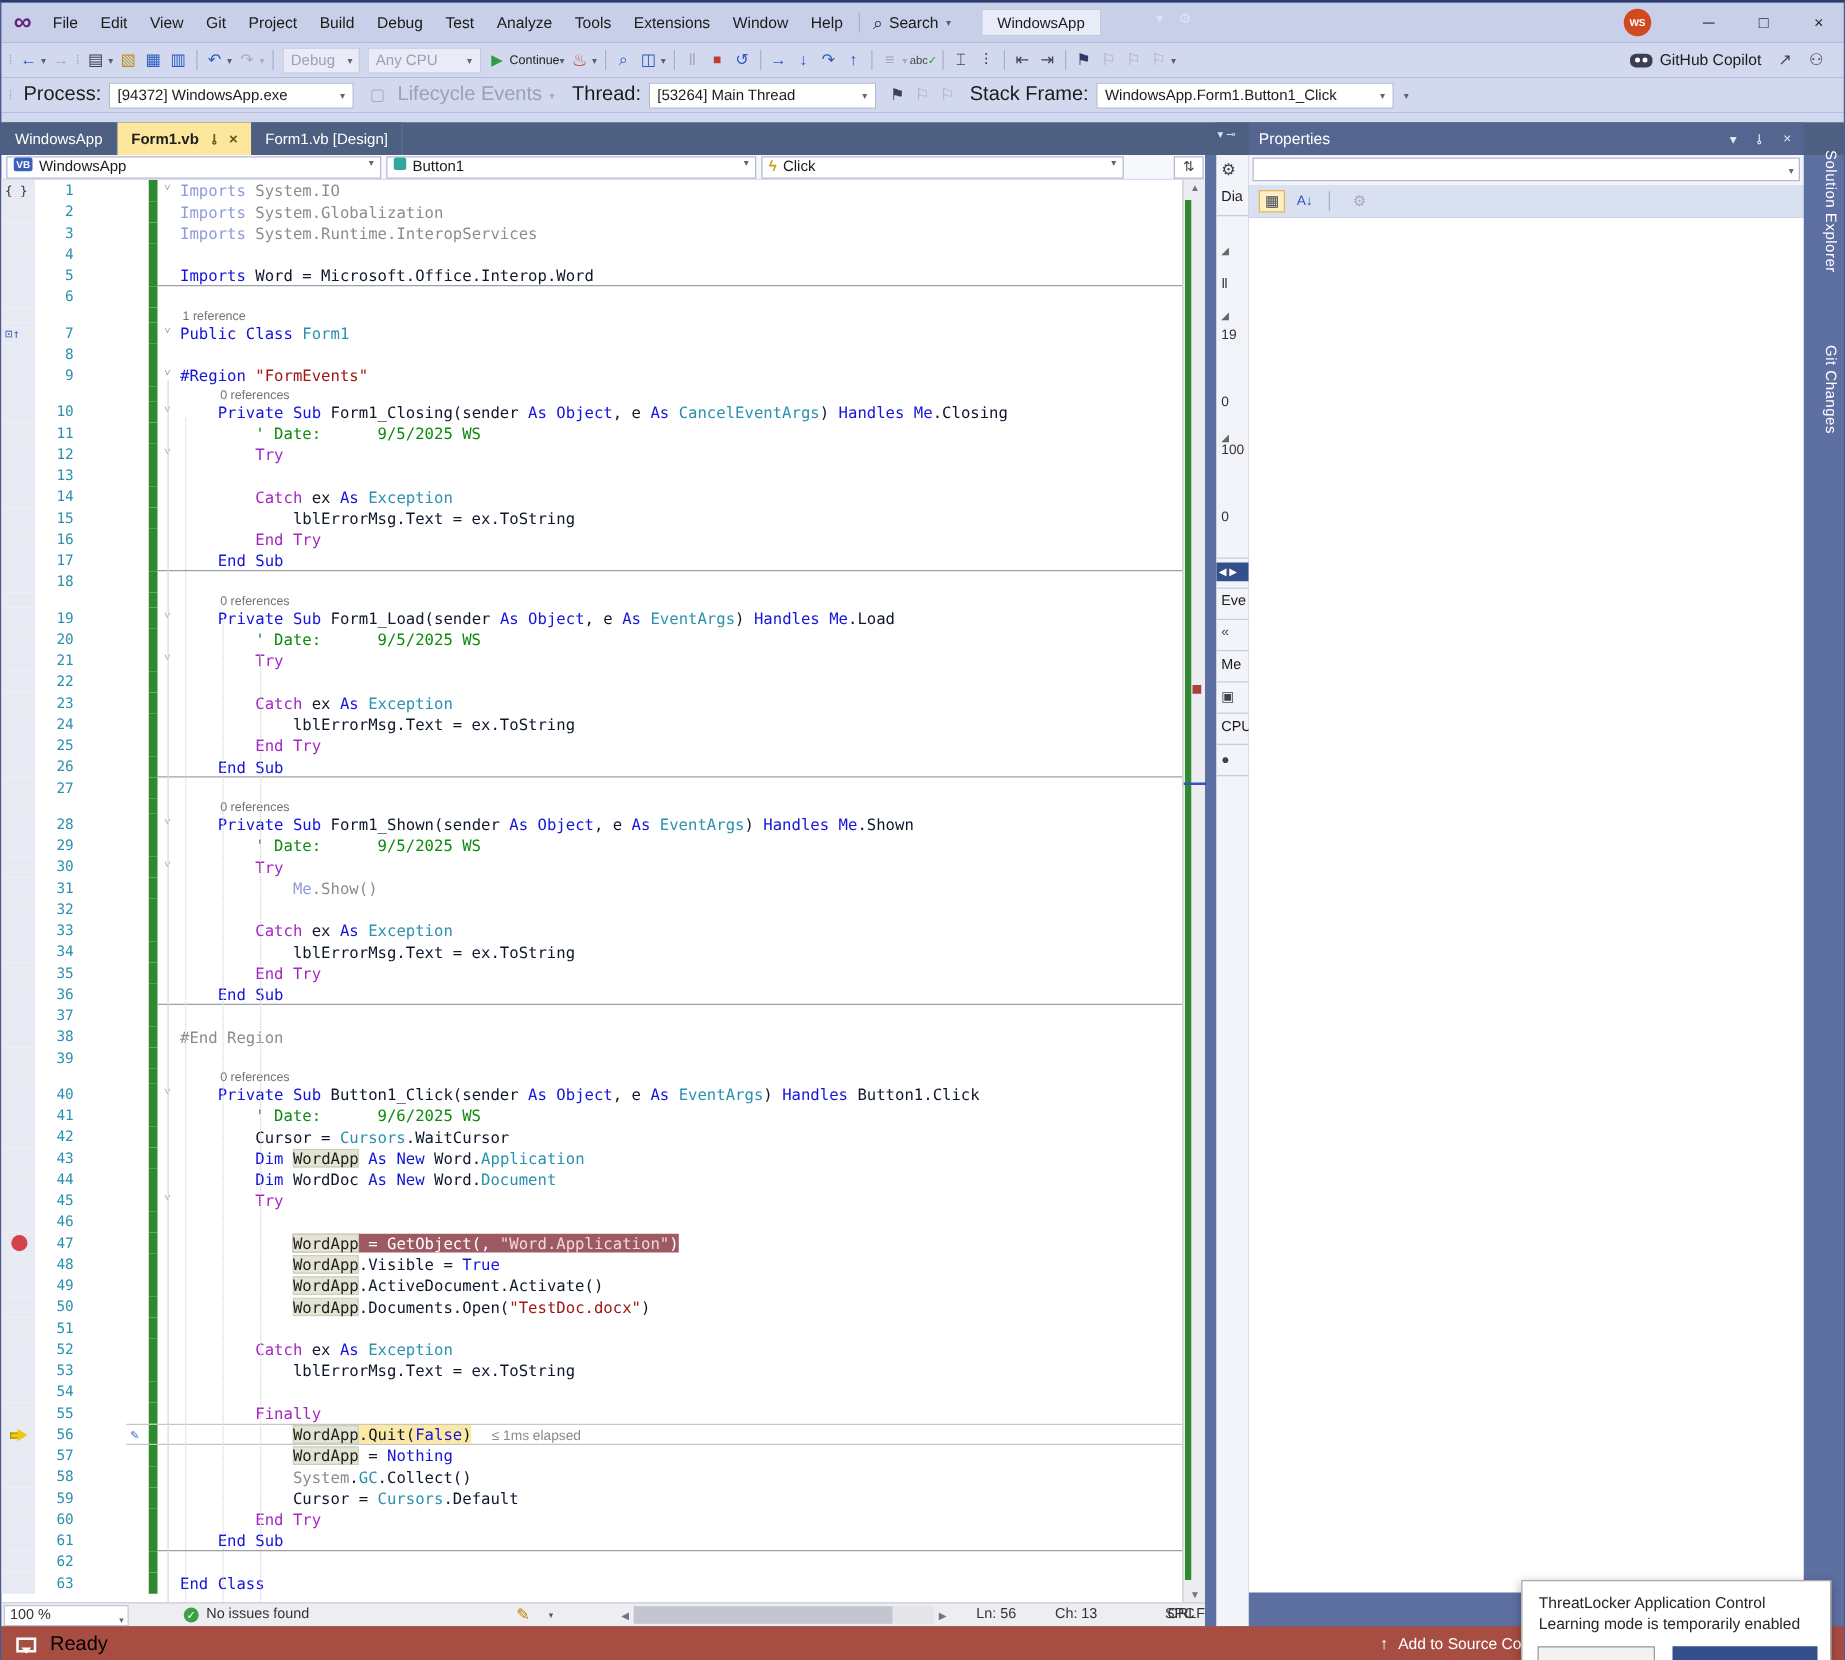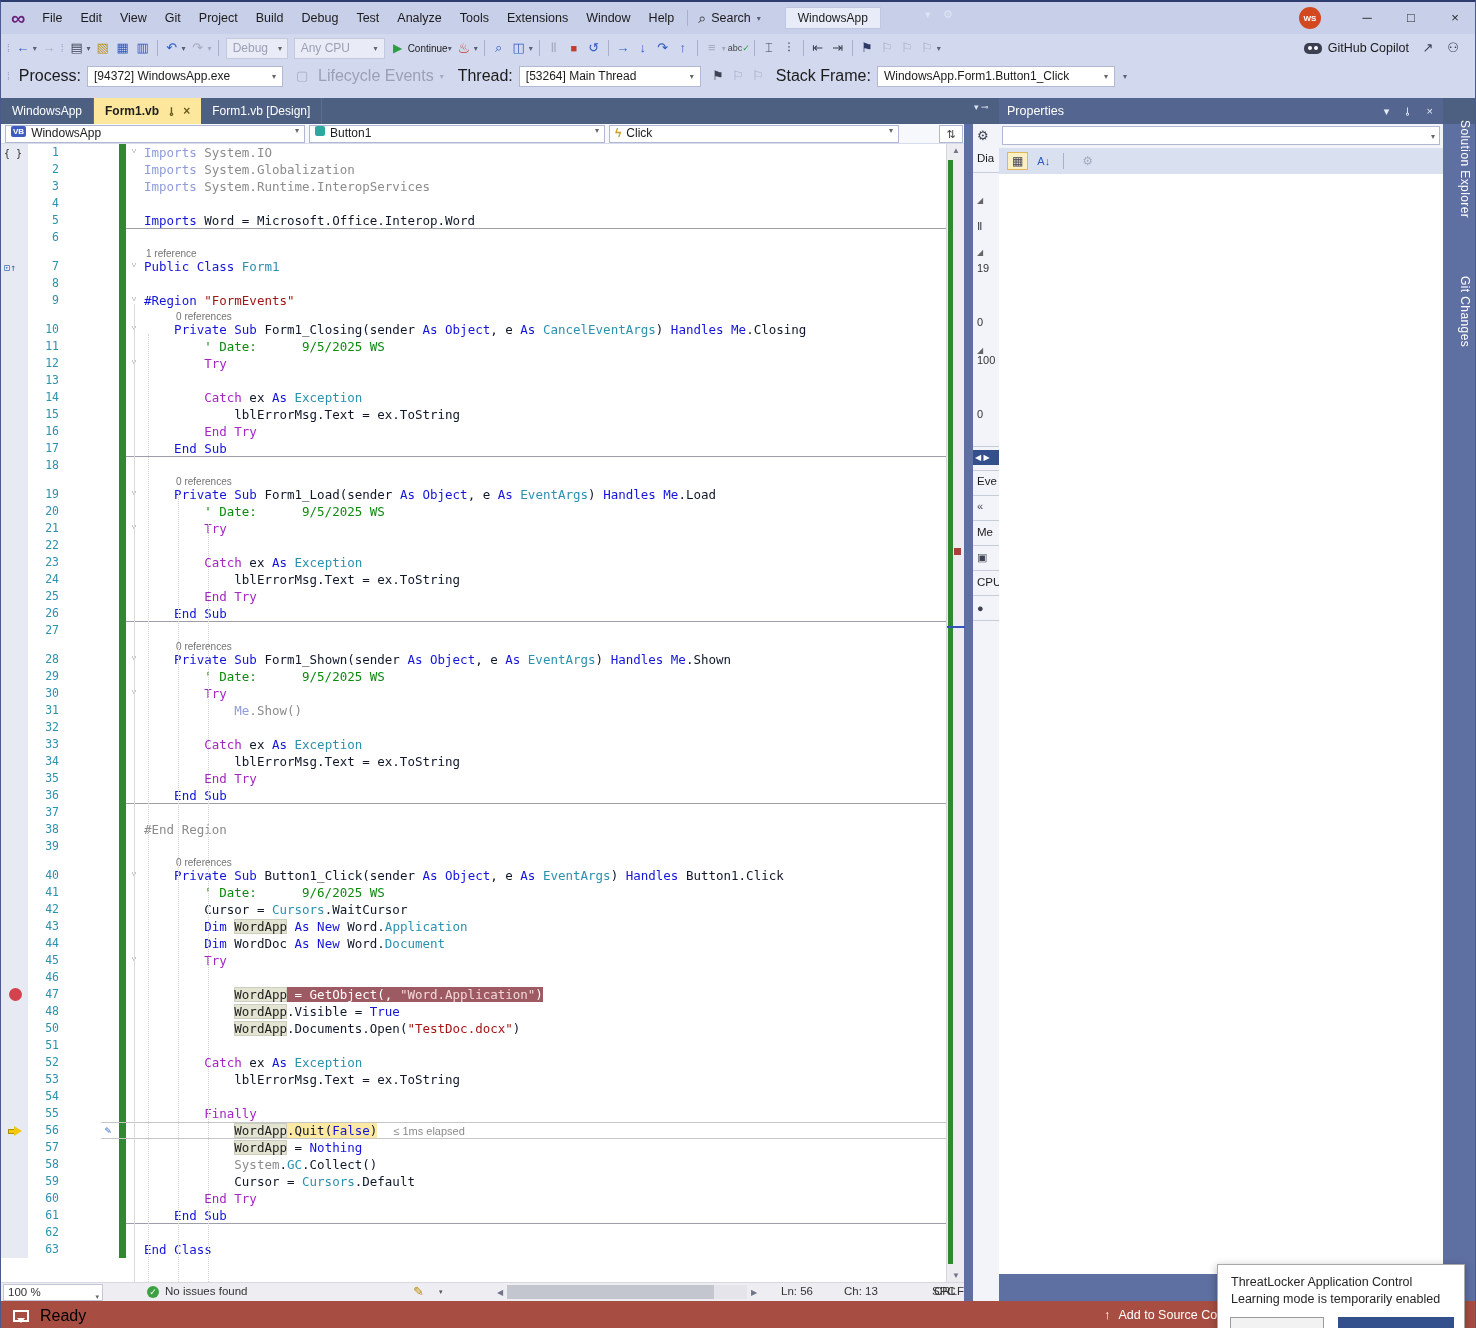--- a/index.html
+++ b/index.html
@@ -392,20 +392,21 @@
         </div>
         <div class="crow"><span class="cell-glyph"></span><span class="cell-num">40</span><span class="cell-brush"></span><span class="cell-green"></span><span class="cell-fold">˅</span><span class="cell-code"><span class="sg-tx">    </span><span class="sg-kw">Private Sub</span><span class="sg-tx"> Button1_Click(sender </span><span class="sg-kw">As Object</span><span class="sg-tx">, e </span><span class="sg-kw">As </span><span class="sg-ty">EventArgs</span><span class="sg-tx">) </span><span class="sg-kw">Handles</span><span class="sg-tx"> Button1.Click</span></span></div>
         <div class="crow"><span class="cell-glyph"></span><span class="cell-num">41</span><span class="cell-brush"></span><span class="cell-green"></span><span class="cell-fold"></span><span class="cell-code"><span class="sg-cm">        ' Date:      9/6/2025 WS</span></span></div>
         <div class="crow"><span class="cell-glyph"></span><span class="cell-num">42</span><span class="cell-brush"></span><span class="cell-green"></span><span class="cell-fold"></span><span class="cell-code"><span class="sg-tx">        Cursor = </span><span class="sg-ty">Cursors</span><span class="sg-tx">.WaitCursor</span></span></div>
         <div class="crow"><span class="cell-glyph"></span><span class="cell-num">43</span><span class="cell-brush"></span><span class="cell-green"></span><span class="cell-fold"></span><span class="cell-code"><span class="sg-kw">        Dim</span><span class="sg-tx"> </span><span class="sg-hi">WordApp</span><span class="sg-tx"> </span><span class="sg-kw">As New</span><span class="sg-tx"> Word.</span><span class="sg-ty">Application</span></span></div>
         <div class="crow"><span class="cell-glyph"></span><span class="cell-num">44</span><span class="cell-brush"></span><span class="cell-green"></span><span class="cell-fold"></span><span class="cell-code"><span class="sg-kw">        Dim</span><span class="sg-tx"> WordDoc </span><span class="sg-kw">As New</span><span class="sg-tx"> Word.</span><span class="sg-ty">Document</span></span></div>
         <div class="crow"><span class="cell-glyph"></span><span class="cell-num">45</span><span class="cell-brush"></span><span class="cell-green"></span><span class="cell-fold">˅</span><span class="cell-code"><span class="sg-ct">        Try</span></span></div>
         <div class="crow"><span class="cell-glyph"></span><span class="cell-num">46</span><span class="cell-brush"></span><span class="cell-green"></span><span class="cell-fold"></span><span class="cell-code"></span></div>
         <div class="crow"><span class="cell-glyph"><div class="bp-dot"></div></span><span class="cell-num">47</span><span class="cell-brush"></span><span class="cell-green"></span><span class="cell-fold"></span><span class="cell-code"><span class="sg-tx">            </span><span class="wrap-bp"><span class="sg-hi">WordApp</span><span class="sg-wh"> = GetObject(, </span><span class="sg-whs">"Word.Application"</span><span class="sg-wh">)</span></span></span></div>
         <div class="crow"><span class="cell-glyph"></span><span class="cell-num">48</span><span class="cell-brush"></span><span class="cell-green"></span><span class="cell-fold"></span><span class="cell-code"><span class="sg-tx">            </span><span class="sg-hi">WordApp</span><span class="sg-tx">.Visible = </span><span class="sg-kw">True</span></span></div>
+        <div class="crow"><span class="cell-glyph"></span><span class="cell-num">49</span><span class="cell-brush"></span><span class="cell-green"></span><span class="cell-fold"></span><span class="cell-code"><span class="sg-tx">            </span><span class="sg-hi">WordApp</span><span class="sg-tx">.ActiveDocument.Activate()</span></span></div>
         <div class="crow"><span class="cell-glyph"></span><span class="cell-num">50</span><span class="cell-brush"></span><span class="cell-green"></span><span class="cell-fold"></span><span class="cell-code"><span class="sg-tx">            </span><span class="sg-hi">WordApp</span><span class="sg-tx">.Documents.Open(</span><span class="sg-st">"TestDoc.docx"</span><span class="sg-tx">)</span></span></div>
         <div class="crow"><span class="cell-glyph"></span><span class="cell-num">51</span><span class="cell-brush"></span><span class="cell-green"></span><span class="cell-fold"></span><span class="cell-code"></span></div>
         <div class="crow"><span class="cell-glyph"></span><span class="cell-num">52</span><span class="cell-brush"></span><span class="cell-green"></span><span class="cell-fold"></span><span class="cell-code"><span class="sg-ct">        Catch</span><span class="sg-tx"> ex </span><span class="sg-kw">As </span><span class="sg-ty">Exception</span></span></div>
         <div class="crow"><span class="cell-glyph"></span><span class="cell-num">53</span><span class="cell-brush"></span><span class="cell-green"></span><span class="cell-fold"></span><span class="cell-code"><span class="sg-tx">            lblErrorMsg.Text = ex.ToString</span></span></div>
         <div class="crow"><span class="cell-glyph"></span><span class="cell-num">54</span><span class="cell-brush"></span><span class="cell-green"></span><span class="cell-fold"></span></div>
         <div class="crow"><span class="cell-glyph"></span><span class="cell-num">55</span><span class="cell-brush"></span><span class="cell-green"></span><span class="cell-fold"></span><span class="cell-code"><span class="sg-ct">        Finally</span></span></div>
         <div class="crow"><span class="cell-glyph"><div class="cur-b"></div><div class="cur-a"></div></span><span class="cell-num">56</span><span class="cell-brush">✎</span><span class="cell-green"></span><span class="cell-fold"></span><span class="cell-code"><span class="sg-tx">            </span><span class="wrap-cur"><span class="sg-hi">WordApp</span><span class="sg-tx">.Quit(</span><span class="sg-kw">False</span><span class="sg-tx">)</span></span><span class="perf">≤ 1ms elapsed</span></span><div class="box-t"></div><div class="box-b"></div></div>
         <div class="crow"><span class="cell-glyph"></span><span class="cell-num">57</span><span class="cell-brush"></span><span class="cell-green"></span><span class="cell-fold"></span><span class="cell-code"><span class="sg-tx">            </span><span class="sg-hi">WordApp</span><span class="sg-tx"> = </span><span class="sg-kw">Nothing</span></span></div>
         <div class="crow"><span class="cell-glyph"></span><span class="cell-num">58</span><span class="cell-brush"></span><span class="cell-green"></span><span class="cell-fold"></span><span class="cell-code"><span class="sg-tx">            </span><span class="sg-dim">System</span><span class="sg-tx">.</span><span class="sg-ty">GC</span><span class="sg-tx">.Collect()</span></span></div>
         <div class="crow"><span class="cell-glyph"></span><span class="cell-num">59</span><span class="cell-brush"></span><span class="cell-green"></span><span class="cell-fold"></span><span class="cell-code"><span class="sg-tx">            Cursor = </span><span class="sg-ty">Cursors</span><span class="sg-tx">.Default</span></span></div>

